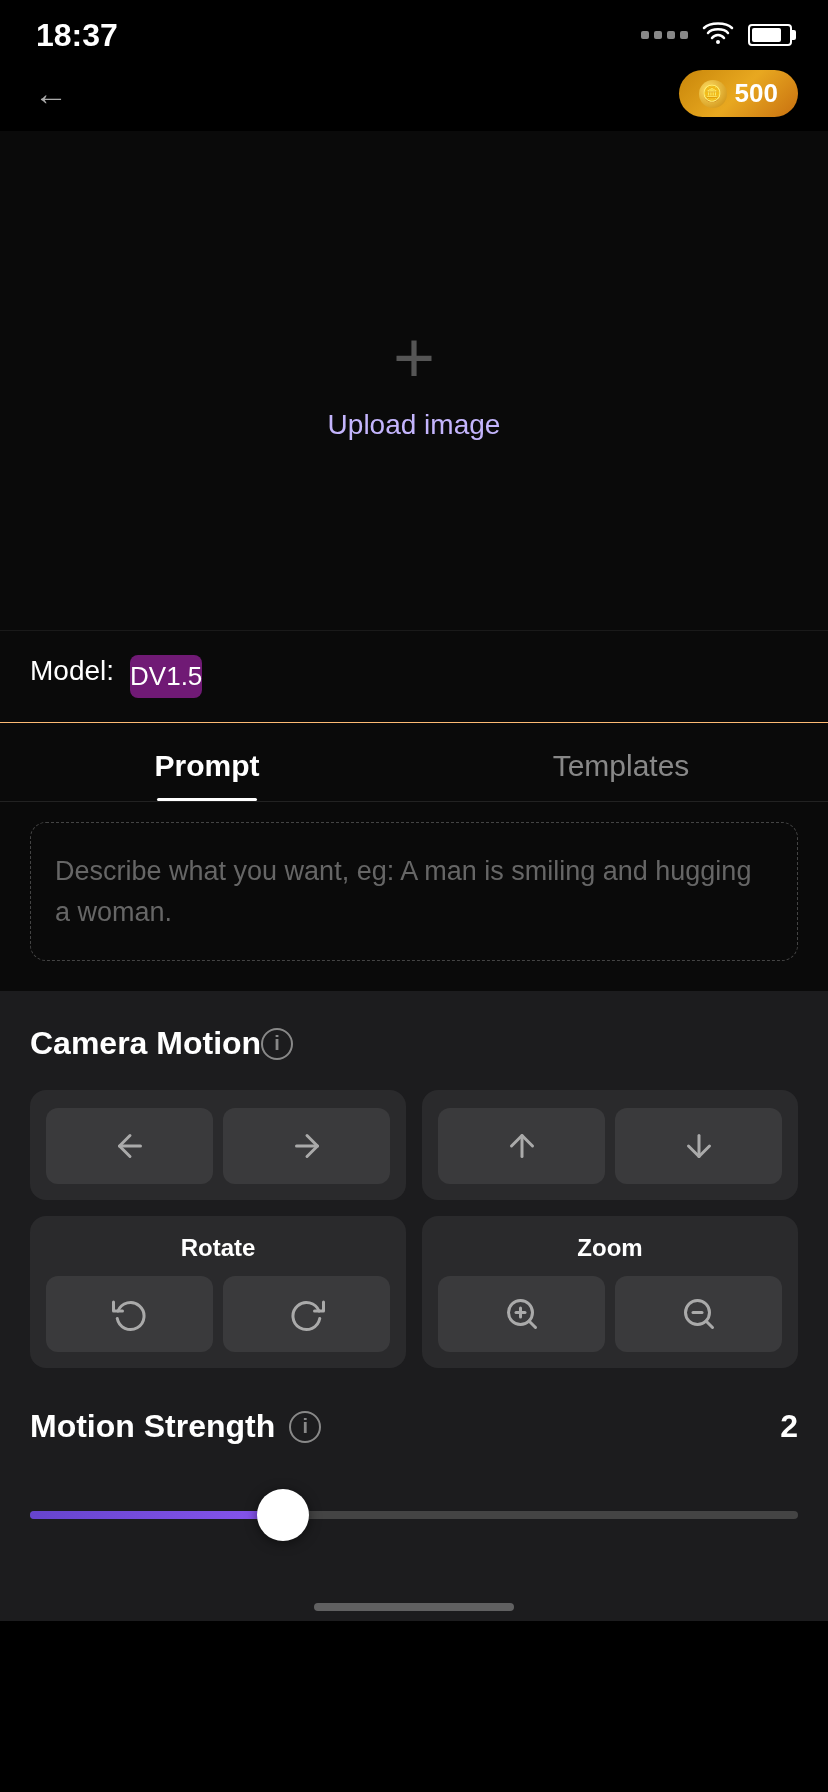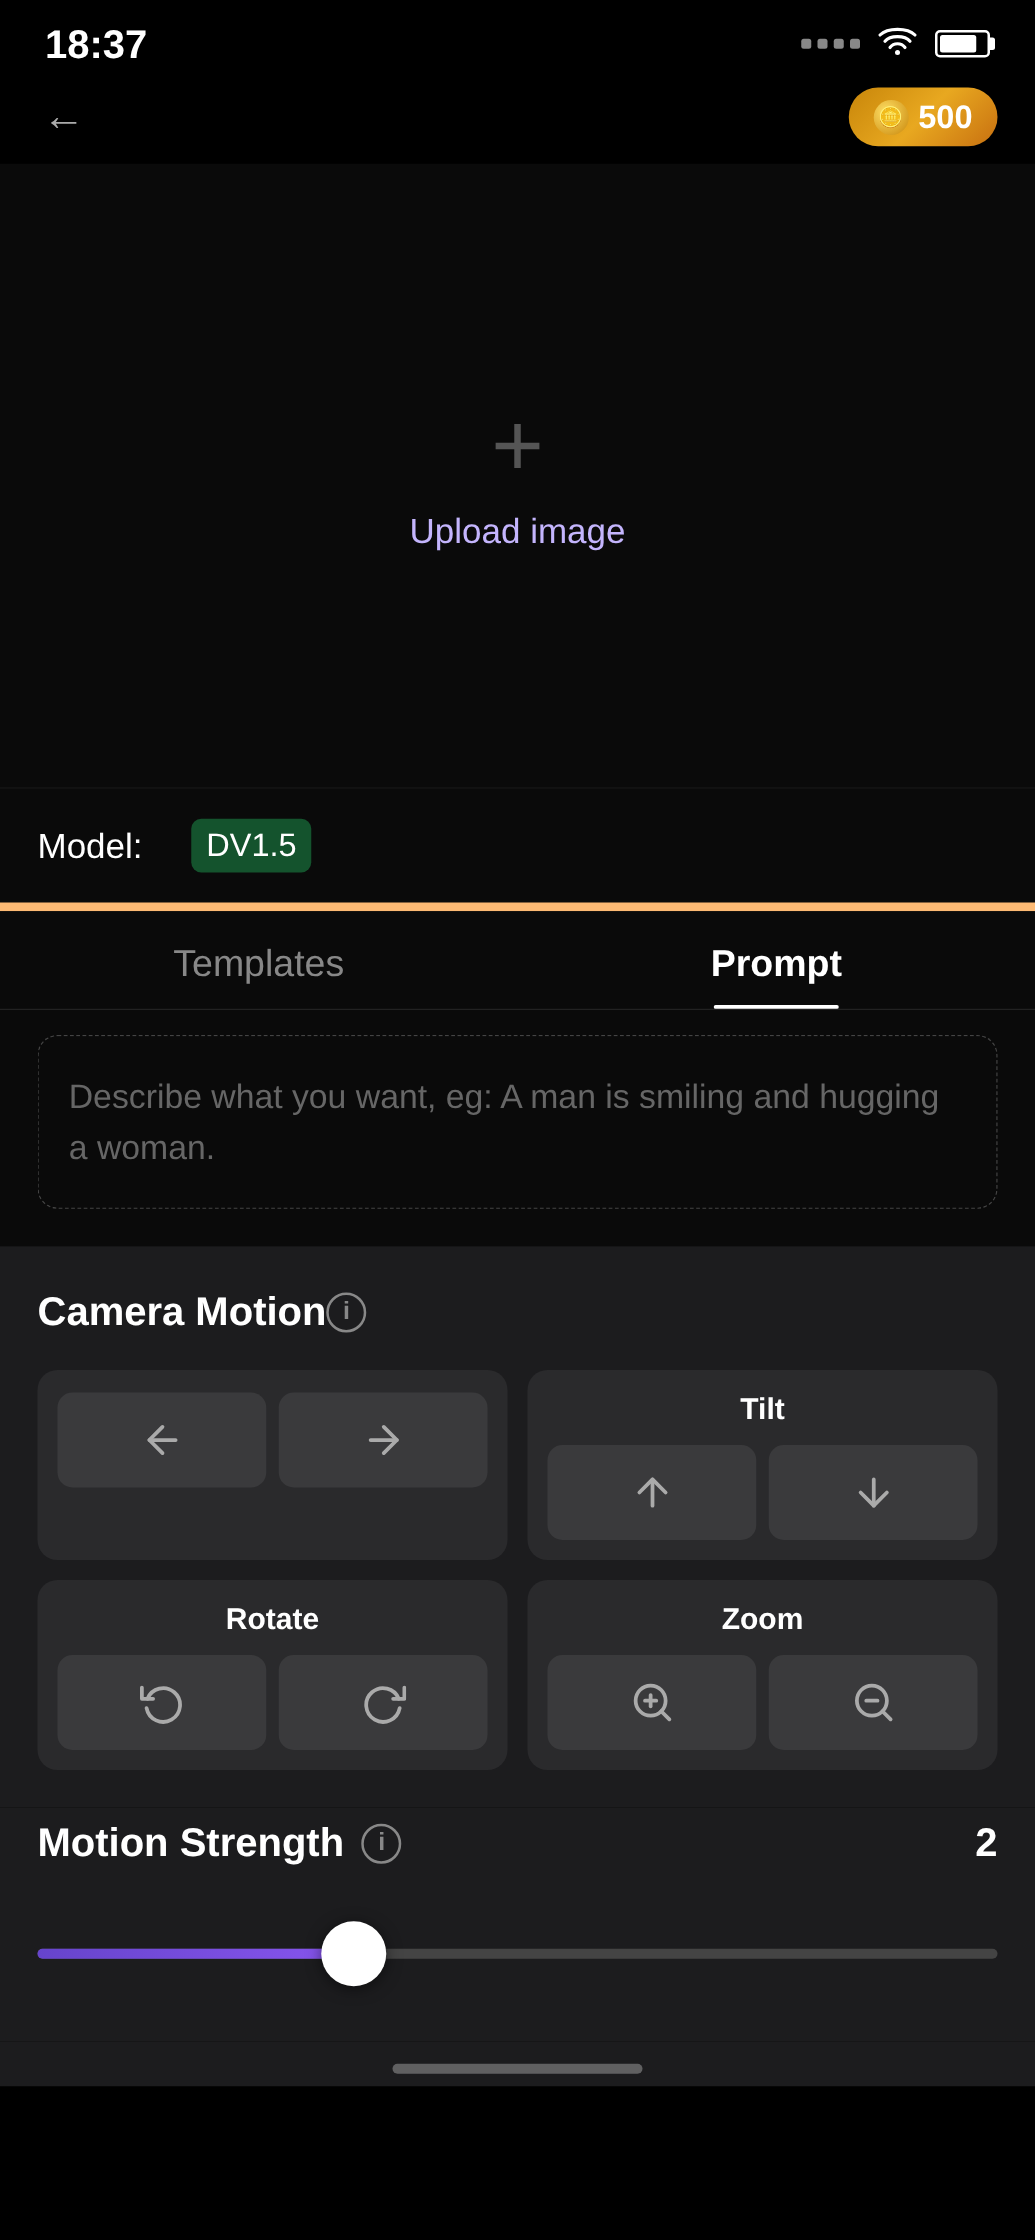--- a/index.html
+++ b/index.html
@@ -131,37 +131,36 @@
     .upload-label {
       font-size: 28px;
       color: #c4b5fd;
     }
 
     
     .model-row {
       background: #0a0a0a;
       padding: 24px 30px;
       display: flex;
-      align-items: center;
+      align-items: flex-start;
       gap: 16px;
-      border-bottom: 7px solid #fdba74;
+      border-bottom: 1px solid #fdba74;
     }
     .model-label {
       font-size: 28px;
       color: #fff;
       font-weight: 500;
     }
     .model-badge {
-      background: #14532d;
+      background: #701a75;
       border-radius: 8px;
-      padding: 6px 12px;
+      padding: 6px 0;
       font-size: 26px;
       color: #fff;
       font-weight: 500;
-      margin-left: 23px;
     }
 
     
     .tabs-row {
       background: #0a0a0a;
       display: flex;
       border-bottom: 1px solid #222;
     }
     .tab-item {
       flex: 1;
@@ -389,25 +388,25 @@
   <div class="upload-plus">+</div>
   <span class="upload-label">Upload image</span>
 </div>
 
 <div class="model-row">
   <span class="model-label">Model:</span>
   <span class="model-badge">DV1.5</span>
 </div>
 
 <div class="tabs-row">
+  <div class="tab-item active">
+    <span>Prompt</span>
+  </div>
   <div class="tab-item">
     <span>Templates</span>
-  </div>
-  <div class="tab-item active">
-    <span>Prompt</span>
   </div>
 </div>
 
 <div class="prompt-area">
   <div class="prompt-box">
     <span class="prompt-placeholder">Describe what you want,  eg: A man is smiling and hugging a woman.</span>
   </div>
 </div>
 
 <div class="section">
@@ -431,21 +430,20 @@
         <button class="ctrl-btn">
           <svg viewBox="0 0 24 24">
               <line x1="5" y1="12" x2="19" y2="12"></line>
               <polyline points="12 5 19 12 12 19"></polyline>
             </svg>
         </button>
       </div>
     </div>
 
     <div class="control-group">
-      <div class="control-group-label">Tilt</div>
       <div class="control-buttons">
         <button class="ctrl-btn">
           <svg viewBox="0 0 24 24">
               <line x1="12" y1="19" x2="12" y2="5"></line>
               <polyline points="5 12 12 5 19 12"></polyline>
             </svg>
         </button>
         <button class="ctrl-btn">
           <svg viewBox="0 0 24 24">
               <line x1="12" y1="5" x2="12" y2="19"></line>

